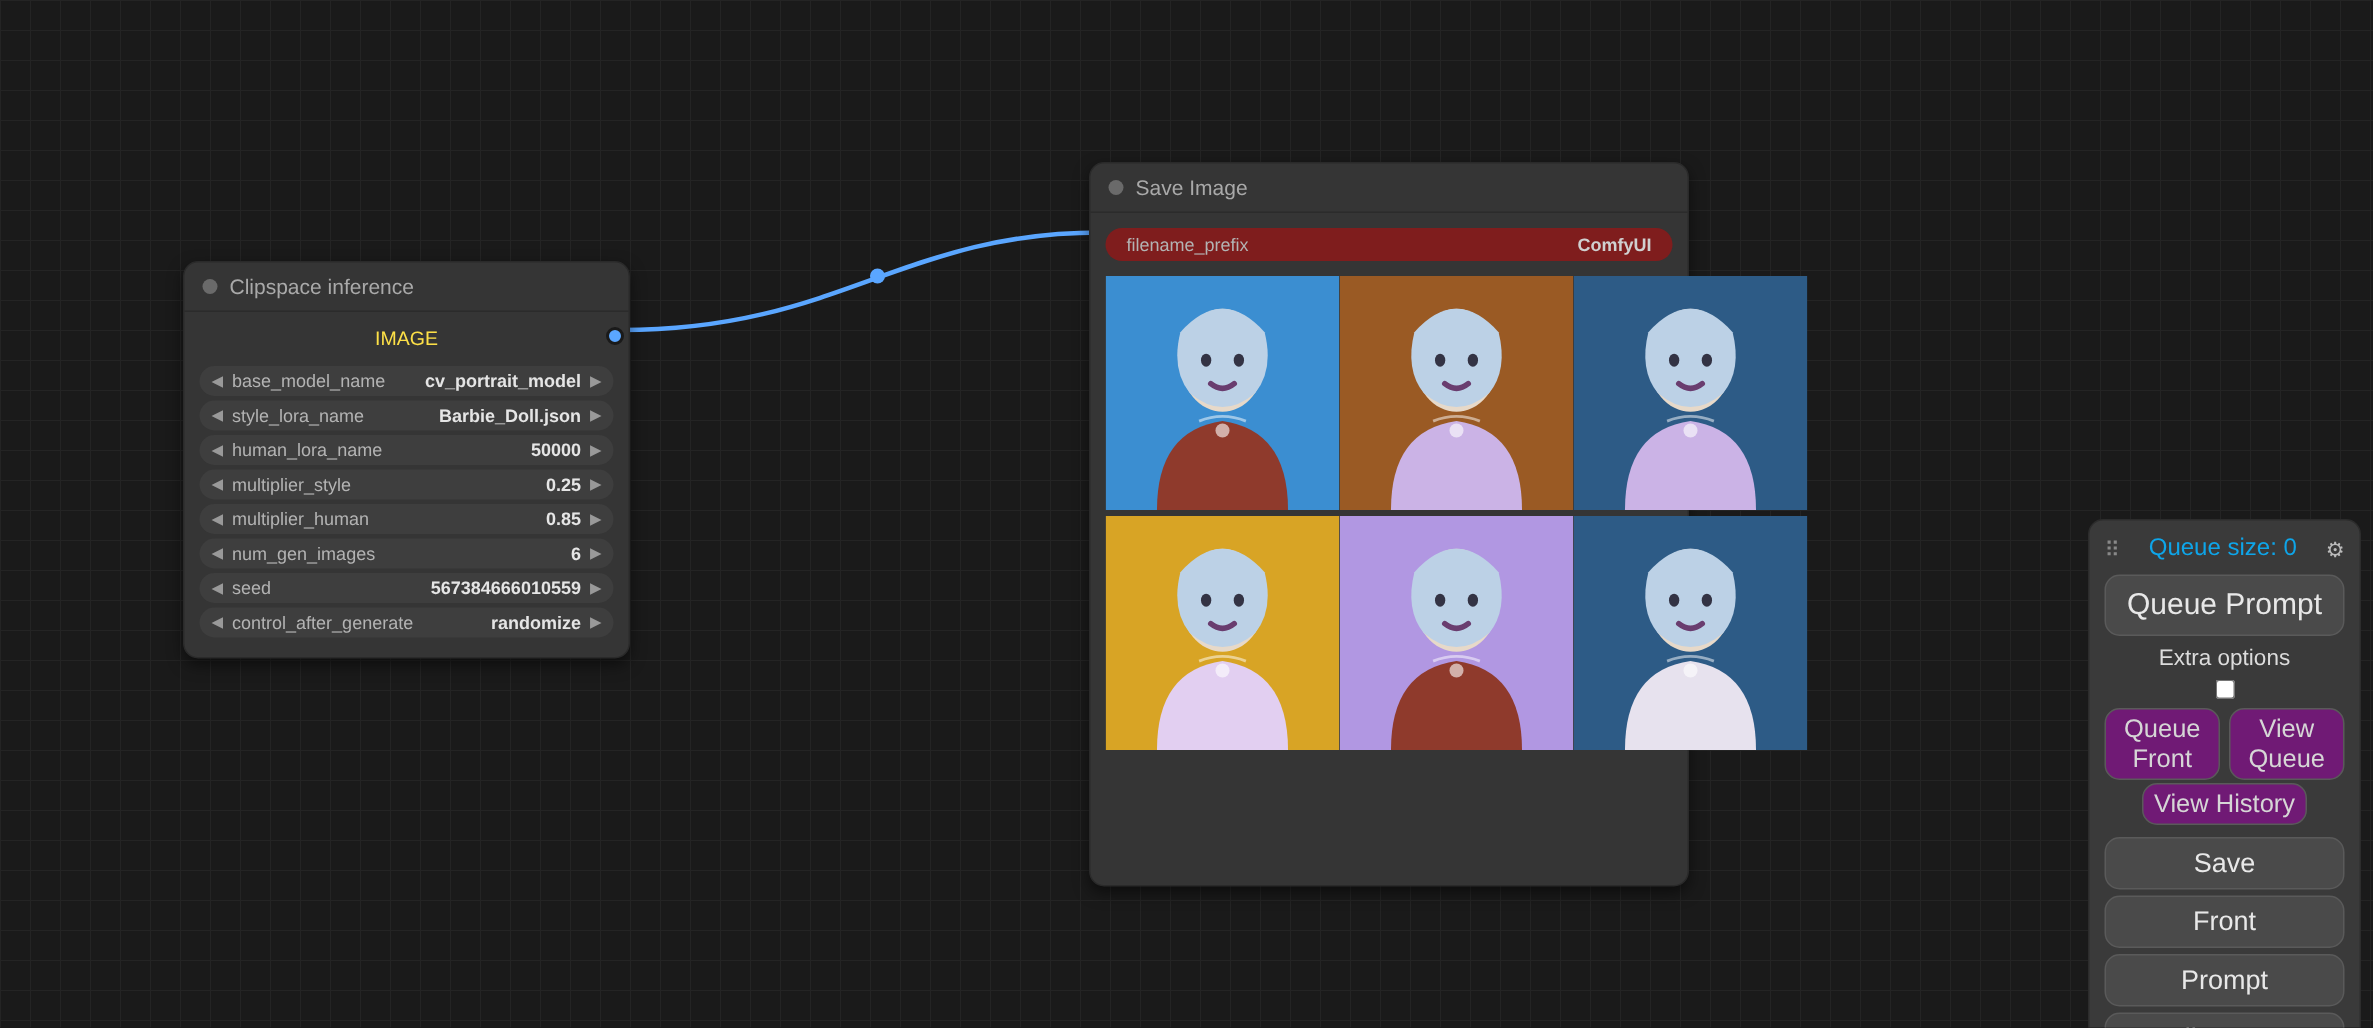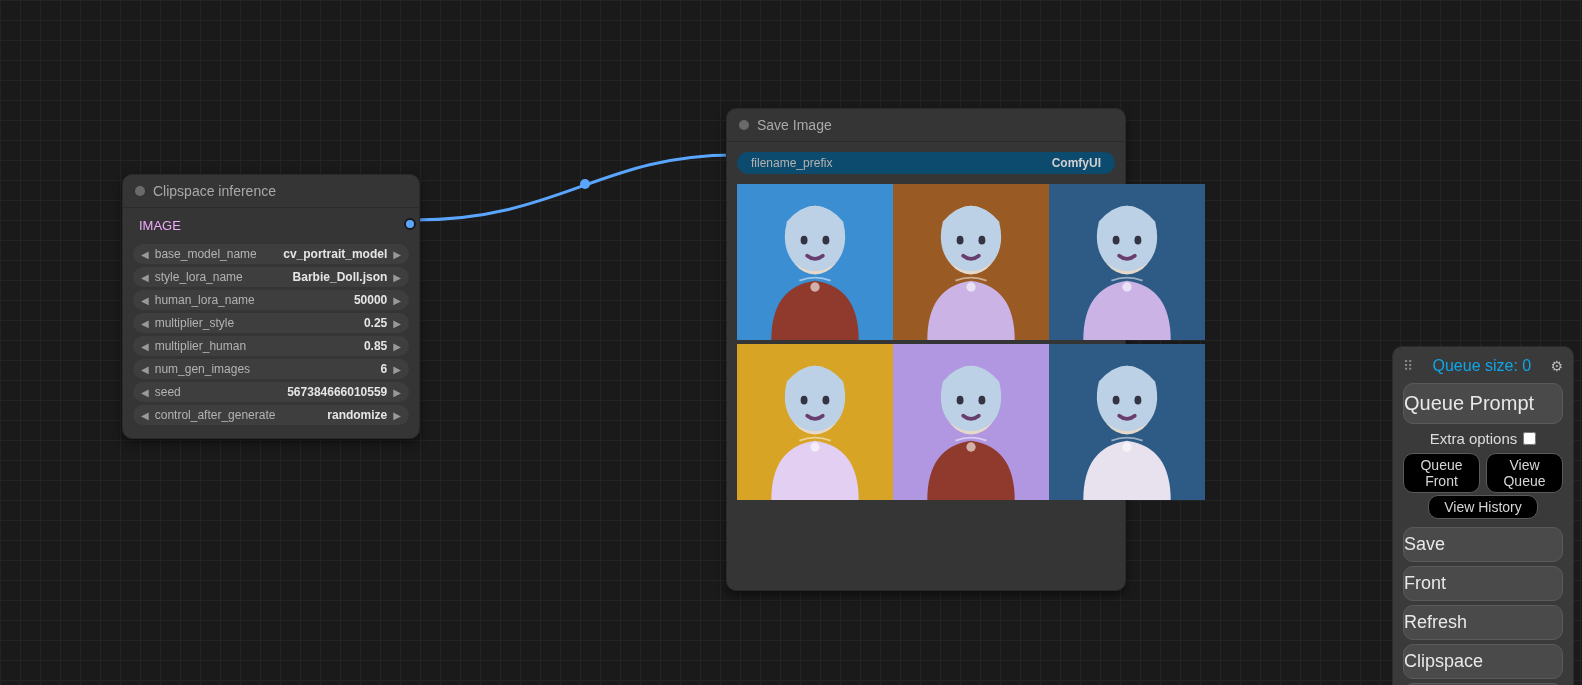--- a/index.html
+++ b/index.html
@@ -38,23 +38,23 @@
   .node-dot {
     width: 10px; height: 10px;
     border-radius: 50%;
     background: #6a6a6a;
     margin-right: 8px;
   }
   .node-title { color: #a9a9a9; font-size: 14px; }
   .node-body { padding: 6px 10px 10px 10px; }
 
   .out-row {
-    display: flex; justify-content: flex-start;
+    display: flex; justify-content: center;
     padding: 4px 6px 8px 6px;
-    color: #f0abfc;
+    color: #fde047;
     font-size: 13px;
     position: relative;
   }
   .port-out {
     position: absolute; right: -7px; top: 4px;
     width: 12px; height: 12px; border-radius: 50%;
     background: #5aa6ff; border: 2px solid #1a1a1a;
   }
   .in-row {
     position: relative;
@@ -74,21 +74,21 @@
     margin: 3px 0;
     padding: 3px 8px;
     font-size: 12px;
     color: #b3b3b3;
   }
   .arrow { font-size: 10px; color: #999; flex: 0 0 auto; }
   .param-label { flex: 1; padding-left: 6px; }
   .param-value { flex: 0 0 auto; padding-right: 6px; font-weight: bold; color: #e5e5e5; }
   .fname-row {
     display: flex; align-items: flex-start;
-    background: #0c4a6e;
+    background: #7f1d1d;
     border-radius: 14px;
     margin: 4px 0 8px 0;
     padding: 4px 14px;
     font-size: 12px;
     color: #b3b3b3;
   }
   .fname-label { flex: 1; }
   .fname-value { font-weight: bold; color: #d0d0d0; }
   .img-grid {
     display: grid;
@@ -125,29 +125,29 @@
   .sb-btn {
     display:block; width:100%;
     background: #4a4a4a;
     border: 1px solid #5a5a5a;
     border-radius: 10px;
     color: #e8e8e8;
     font-size: 18px;
     padding: 6px 0;
     margin: 4px 0;
     cursor: pointer;
-    text-align:left;
+    text-align:center;
   }
   .sb-btn.big { font-size:20px; padding:8px 0; }
-  .extra-row { display:flex; justify-content:center; align-items:center; gap:6px; margin:6px 0 6px 0; font-size:15px;}
+  .extra-row { display:flex; justify-content:center; align-items:center; gap:6px; margin:6px 0 6px 0; font-size:15px;flex-direction:column;}
   .sb-smallrow { display:flex; gap:6px; justify-content:center; margin-bottom:2px;}
   .sb-small {
     flex:1;
-    background:#000000; border:1px solid #5a5a5a; border-radius:10px;
-    color:#d6d6d6; font-size:14px; padding:3px 0; cursor:pointer; text-align:center;
+    background:#701a75; border:1px solid #5a5a5a; border-radius:10px;
+    color:#d6d6d6; font-size:17px; padding:3px 0; cursor:pointer; text-align:center;
   }
   .sb-small.full { width:100%; flex:none; display:block; margin:2px auto 8px auto; max-width:110px;}
 
   
   .wire {
     position:absolute; top:0; left:0;
     width:1582px; height:685px;
     pointer-events:none;
   }
   .wire path { stroke:#5aa6ff; stroke-width:3; fill:none; }
@@ -333,17 +333,17 @@
     <span>Extra options</span>
     <input type="checkbox" style="">
   </div>
   <div class="sb-smallrow">
     <button class="sb-small">Queue Front</button>
     <button class="sb-small">View Queue</button>
   </div>
   <button class="sb-small full">View History</button>
   <button class="sb-btn">Save</button>
   <button class="sb-btn">Front</button>
-  <button class="sb-btn">Refresh</button>
+  <button class="sb-btn">Prompt</button>
   <button class="sb-btn">Clipspace</button>
   <button class="sb-btn">Clear</button>
 
 </div>
 
 </body></html>

